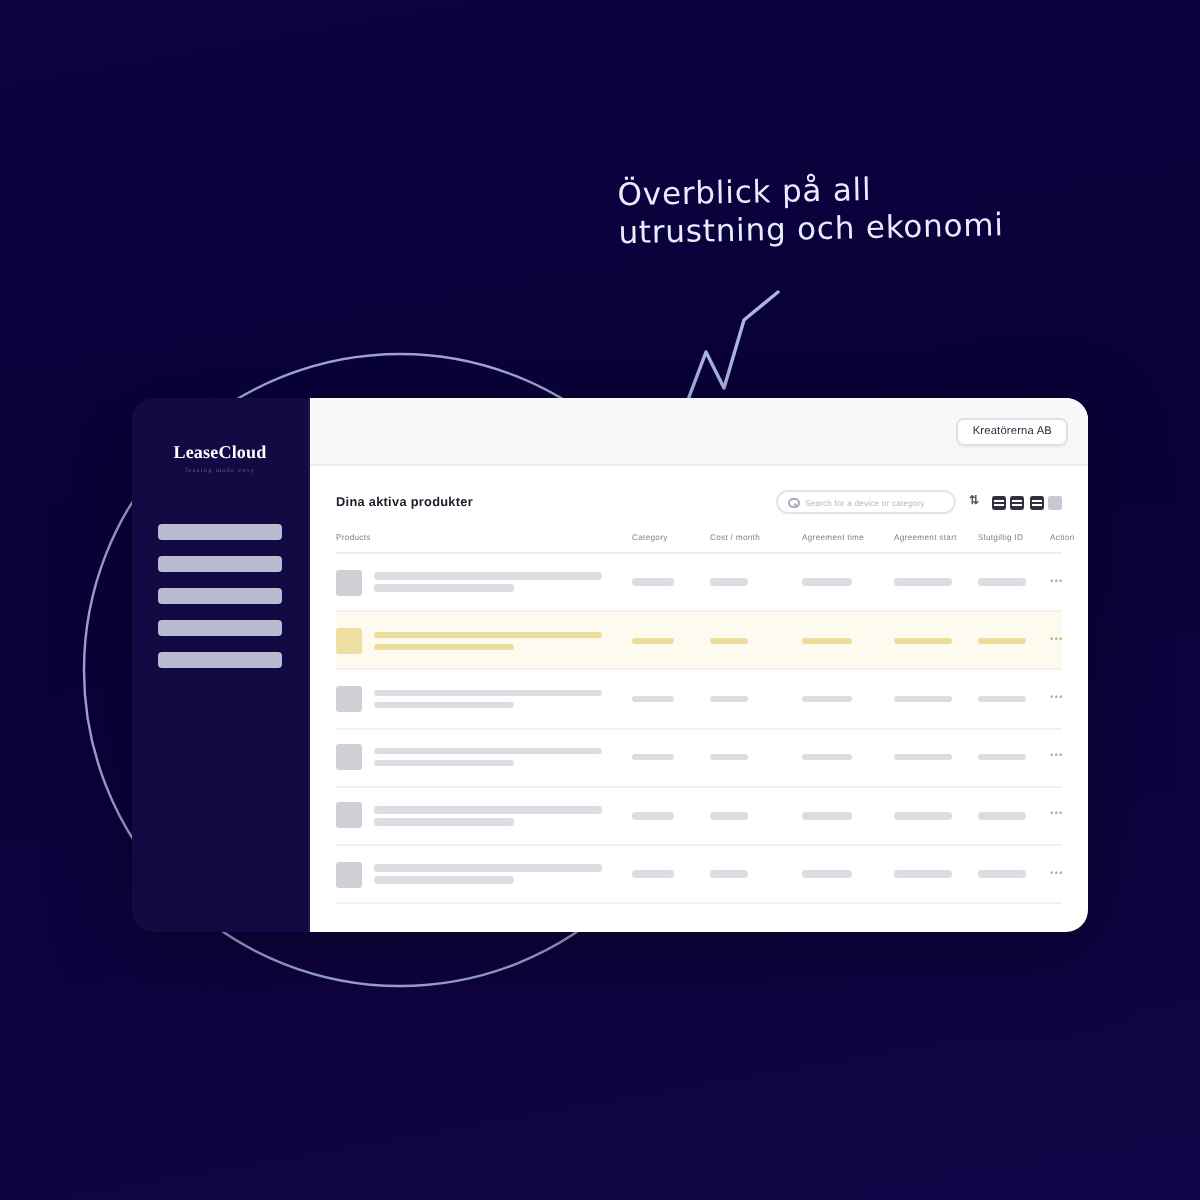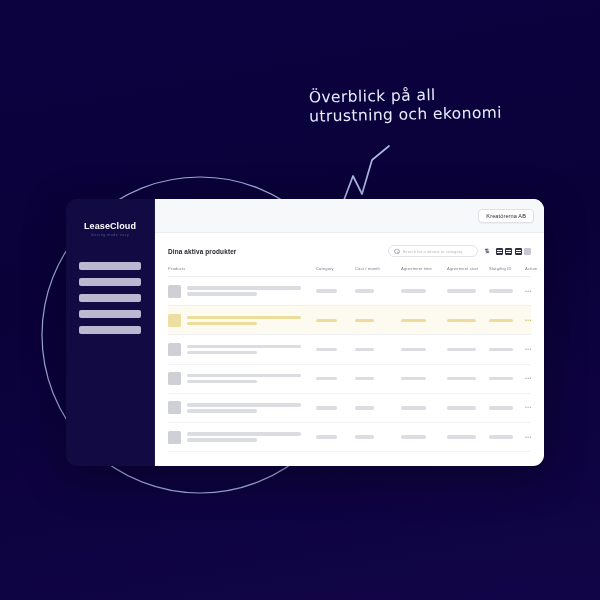--- a/index.html
+++ b/index.html
@@ -61,20 +61,21 @@
     box-shadow: 0 10px 40px rgba(0,0,0,0.35);
   }
 
   
   .sidebar {
     width: 88px;
     background: #120a43;
     border-right: 1px solid rgba(255,255,255,0.06);
     position: relative;
     flex: 0 0 88px;
+    font-family: Liberation Serif, serif;
   }
   .brand {
     position: absolute;
     top: 22px;
     left: 0;
     width: 88px;
     text-align: center;
   }
   .brand-name {
     color: #ffffff;

